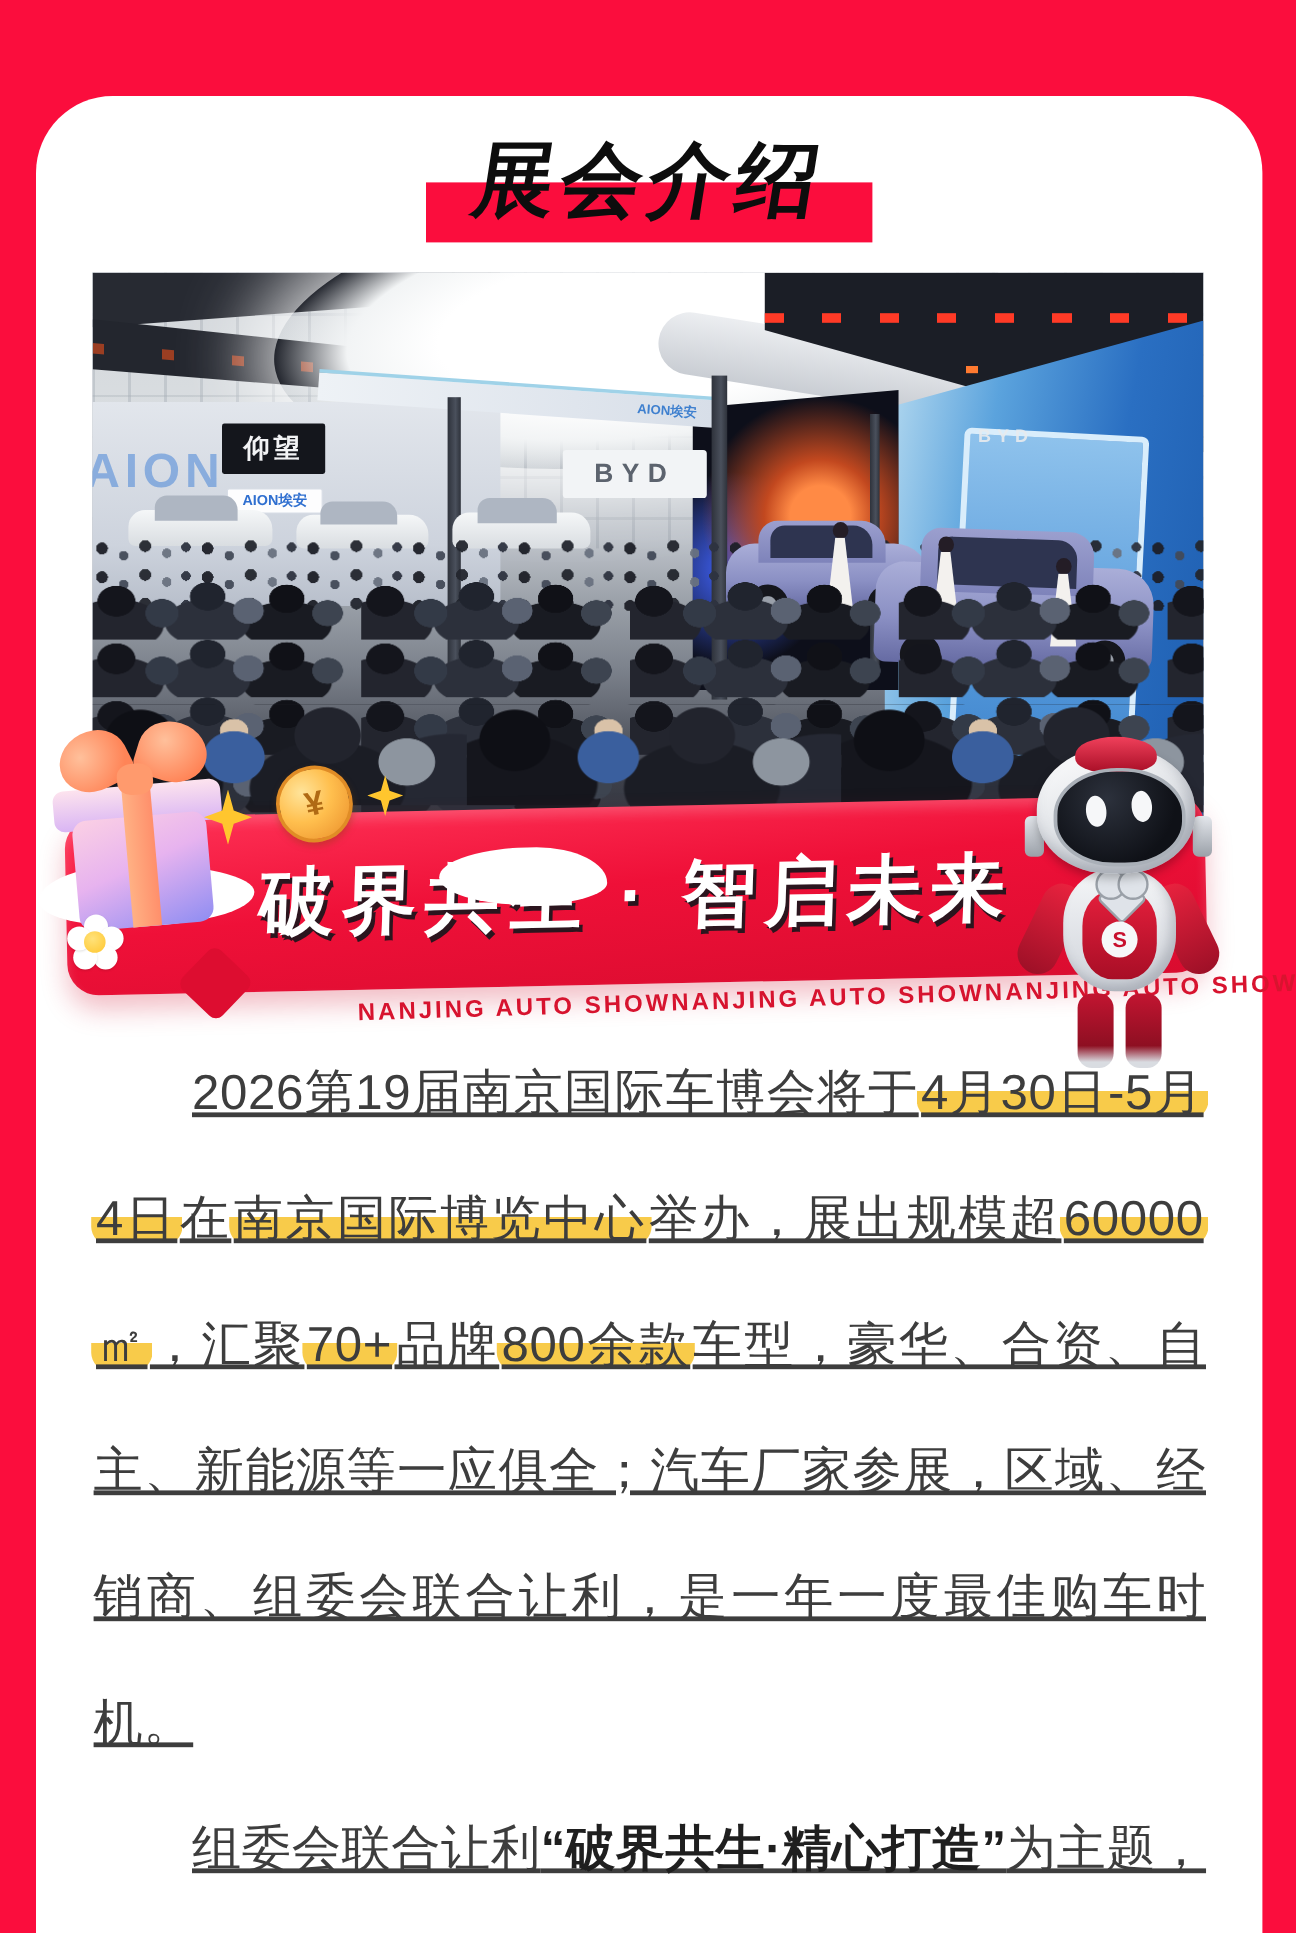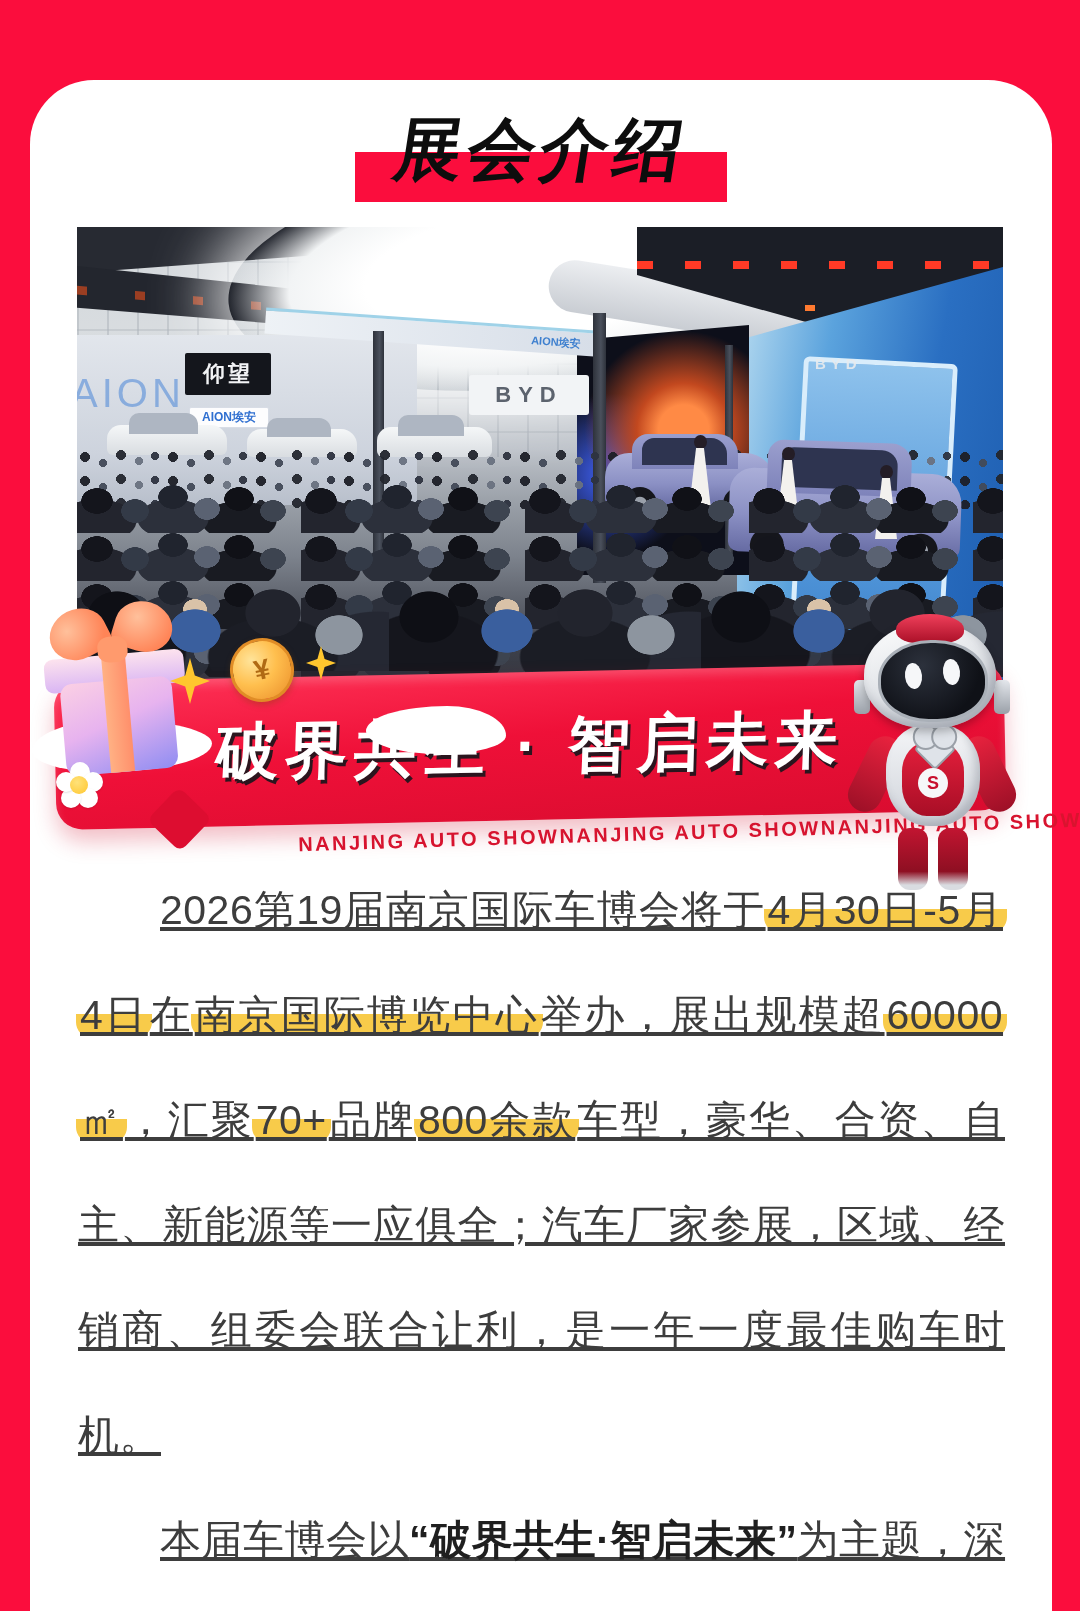--- a/index.html
+++ b/index.html
@@ -64,21 +64,21 @@
     display:flex;align-items:center;justify-content:center;background:#f2f4f6;border-radius:3px;
     color:#5c636e;font-weight:700;font-size:22px;letter-spacing:7px;}
   .ph-byd-sign2{position:absolute;left:738px;top:128px;color:#e8ebee;font-weight:700;
     font-size:15px;letter-spacing:5px;opacity:.9;}
   
   .ph-booth{position:absolute;left:0;top:108px;width:340px;height:170px;
     background:linear-gradient(180deg,#e2e6ec 0%,#cdd3dd 70%,#b8bfcb 100%);}
   .sign-yangwang{position:absolute;left:108px;top:18px;width:86px;height:42px;background:#14161c;
     color:#f2f3f5;font-weight:700;font-size:22px;letter-spacing:3px;
     display:flex;align-items:center;justify-content:center;border-radius:2px;}
-  .sign-aion-big{position:absolute;left:-6px;top:36px;color:#4a86d8;font-weight:400;
+  .sign-aion-big{position:absolute;left:-6px;top:36px;color:#4a86d8;font-weight:700;
     font-size:40px;letter-spacing:4px;opacity:.55;}
   .sign-aion-small{position:absolute;left:112px;top:72px;width:78px;height:19px;background:#fdfdfe;
     color:#2f6fd0;font-weight:700;font-size:12px;display:flex;align-items:center;justify-content:center;
     border:1px solid #d8dde6;border-radius:2px;}
   .ph-canopy-strip{position:absolute;left:188px;top:92px;width:330px;height:26px;
     background:linear-gradient(90deg,#eef2f6,#d7dee8);transform:rotate(4deg);
     border-top:3px solid #9fd2e8;display:flex;align-items:center;justify-content:flex-end;
     color:#3f80cf;font-size:11px;font-weight:700;padding-right:14px;box-sizing:border-box;}
   .pole{position:absolute;background:linear-gradient(90deg,#2e323b,#4a505c 60%,#2e323b);}
   .pole.p1{left:296px;top:104px;width:11px;height:240px;}
@@ -363,16 +363,16 @@
       <div class="r-crest"></div>
       <div class="r-visor">
         <div class="r-eye l"></div>
         <div class="r-eye r"></div>
       </div>
     </div>
   </div>
 
   <div class="article">
       <p><span class="seg-normal">2026第19届南京国际车博会将于</span><span class="seg-highlight">4月30日-5月4日</span><span class="seg-normal">在</span><span class="seg-highlight">南京国际博览中心</span><span class="seg-normal">举办，展出规模超</span><span class="seg-highlight">60000㎡</span><span class="seg-normal">，汇聚</span><span class="seg-highlight">70+</span><span class="seg-normal">品牌</span><span class="seg-highlight">800余款</span><span class="seg-normal">车型，豪华、合资、自主、新能源等一应俱全；汽车厂家参展，区域、经销商、组委会联合让利，是一年一度最佳购车时机。</span></p>
-      <p><span class="seg-normal">本届车博会以</span><span class="seg-bold">“破界共生·智启未来”</span><span class="seg-normal">为主题，深度整合跨界资源，精心打造“低空经济展示专区”、“五一车轮美食荟”、“AI机器人狂欢趴”、“网红车模天团”等系列配套活动，通过多元业态融合，南京车博会全面升级为一场可逛.可玩.可消费的节日盛会，成为五一假期市民休闲打卡的不二之选，重新定义金陵出行新生活。</span></p>
+      <p><span class="seg-normal">组委会联合让利</span><span class="seg-bold">“破界共生·精心打造”</span><span class="seg-normal">为主题，深度整合跨界资源，精心打造“低空经济展示专区”、“五一车轮美食荟”、“AI机器人狂欢趴”、“网红车模天团”等系列配套活动，通过多元业态融合，南京车博会全面升级为一场可逛.可玩.可消费的节日盛会，成为五一假期市民休闲打卡的不二之选，重新定义金陵出行新生活。</span></p>
     </div>
 
 </div>
 
 </body></html>

